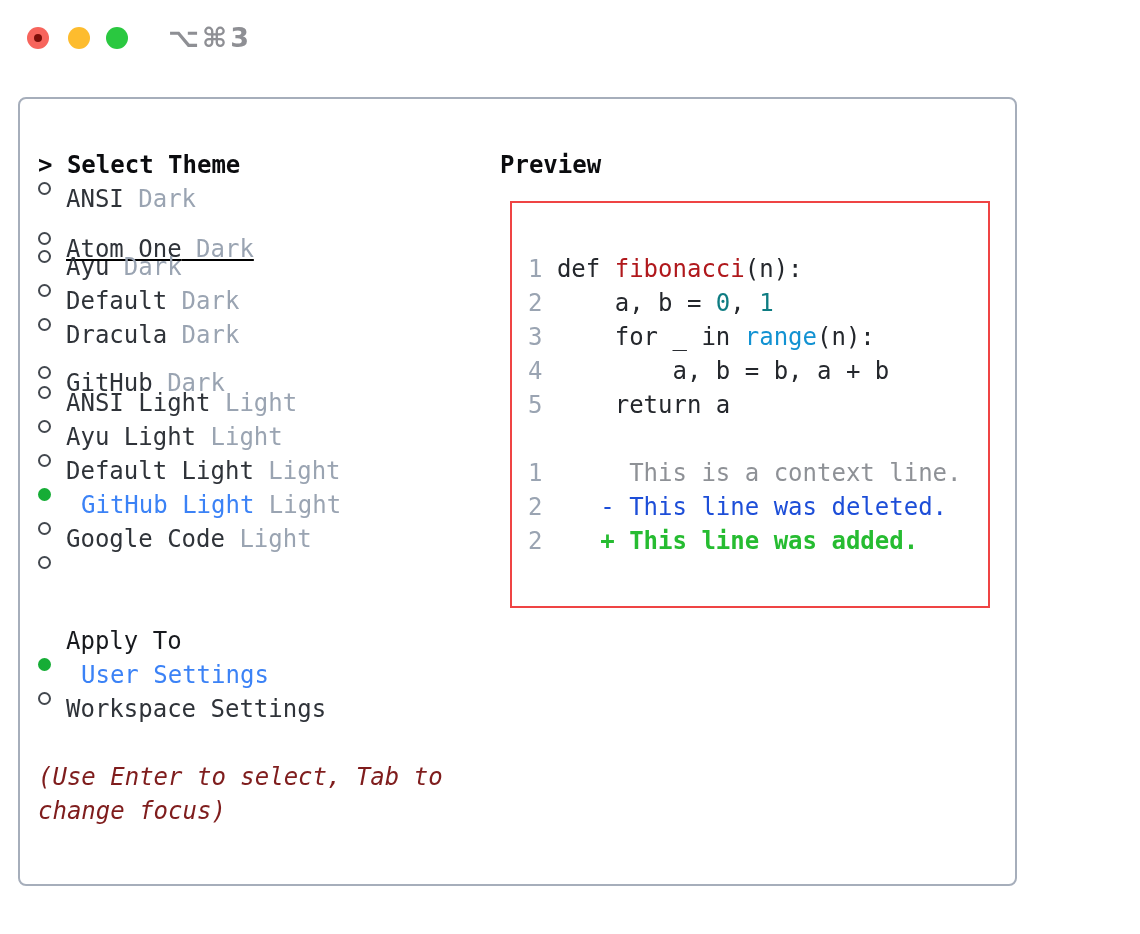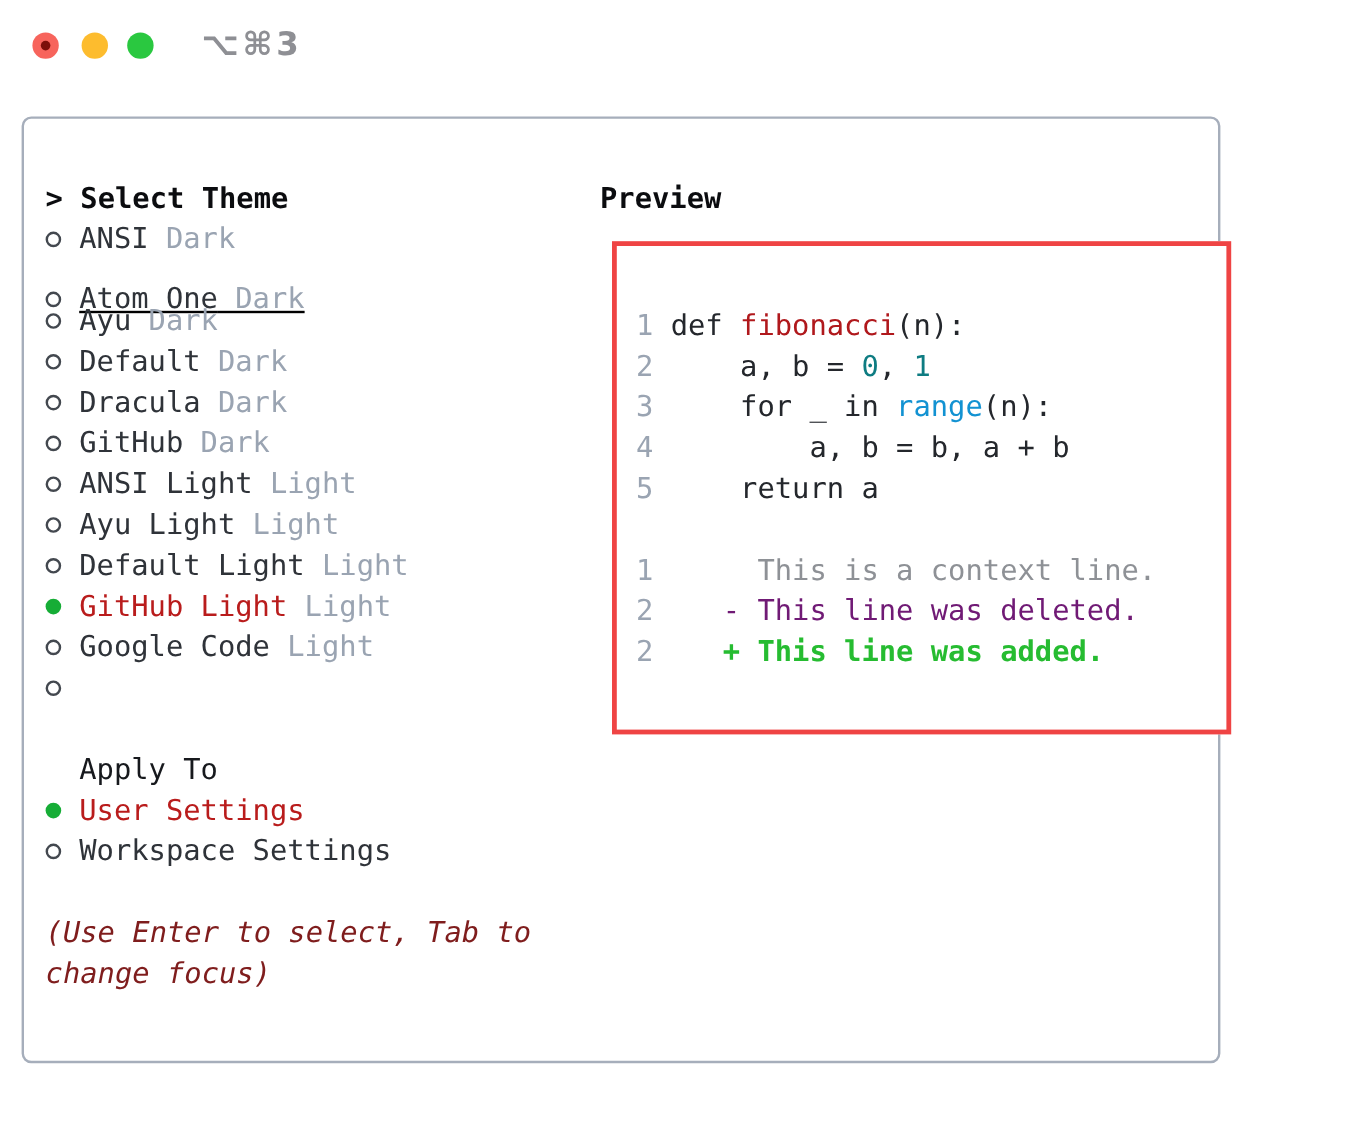--- a/index.html
+++ b/index.html
@@ -26,40 +26,40 @@
   .panel{position:absolute;left:18px;top:97px;width:995px;height:785px;
          border:2px solid #a6aebb;border-radius:8px;background:#ffffff;}
 
   .abs{position:absolute;}
   .mono{font:24px/34px "DejaVu Sans Mono",monospace;white-space:pre;}
   .bold{font-weight:700;color:#0b0c0f;}
   .dark{color:#17191d;}
   .muted{color:#7f1d1d;font-style:italic;}
 
   
-  .opt-row{position:absolute;left:18px;height:34px;display:flex;align-items:center;}
+  .opt-row{position:absolute;left:18px;height:34px;display:flex;}
   .radio{width:13px;height:13px;border-radius:50%;border:2px solid #43484f;
          box-sizing:border-box;margin-right:15px;flex:none;background:transparent;}
   .radio.on{border:none;background:#16ad36;}
   .opt-label{font:24px/34px "DejaVu Sans Mono",monospace;white-space:pre;color:#2f3339;}
   .opt-label .variant{color:#9aa4b2;}
-  .opt-label .sel{color:#b91c1c;}
+  .opt-label .sel{color:#3b82f6;margin-left:15px;}
 
   
   .preview-box{position:absolute;left:490px;top:102px;width:476px;height:403px;
-               border:4px solid #ef4444;background:#ffffff;padding-left:32px;}
+               border:2px solid #ef4444;background:#ffffff;}
   .code{position:absolute;left:16px;top:49px;}
   .code-line{height:34px;}
   .seg-lineno{color:#9aa4b2;}
   .seg-code{color:#24272c;}
   .seg-function{color:#b0181c;}
   .seg-number{color:#0e7c82;}
   .seg-builtin{color:#1292d2;}
   .seg-context{color:#8e9196;}
-  .seg-deleted{color:#701a75;}
+  .seg-deleted{color:#1d4ed8;}
   .seg-added{color:#26bc31;font-weight:bold;}
 </style>
 </head>
 <body>
 
 <div class="window">
 
   <div>
     <div class="traffic t-red"></div>
     <div class="traffic t-yellow"></div>
@@ -85,21 +85,21 @@
           <span class="opt-label"><span class="name">Ayu</span><span class="variant"> Dark</span></span>
         </div>
         <div class="opt-row" style="top: 185px;">
           <span class="radio"></span>
           <span class="opt-label"><span class="name">Default</span><span class="variant"> Dark</span></span>
         </div>
         <div class="opt-row" style="top: 219px;">
           <span class="radio"></span>
           <span class="opt-label"><span class="name">Dracula</span><span class="variant"> Dark</span></span>
         </div>
-        <div class="opt-row" style="top: 253px;">
+        <div class="opt-row" style="top: 267px;">
           <span class="radio"></span>
           <span class="opt-label"><span class="name">GitHub</span><span class="variant"> Dark</span></span>
         </div>
         <div class="opt-row" style="top: 287px;">
           <span class="radio"></span>
           <span class="opt-label"><span class="name">ANSI Light</span><span class="variant"> Light</span></span>
         </div>
         <div class="opt-row" style="top: 321px;">
           <span class="radio"></span>
           <span class="opt-label"><span class="name">Ayu Light</span><span class="variant"> Light</span></span>

